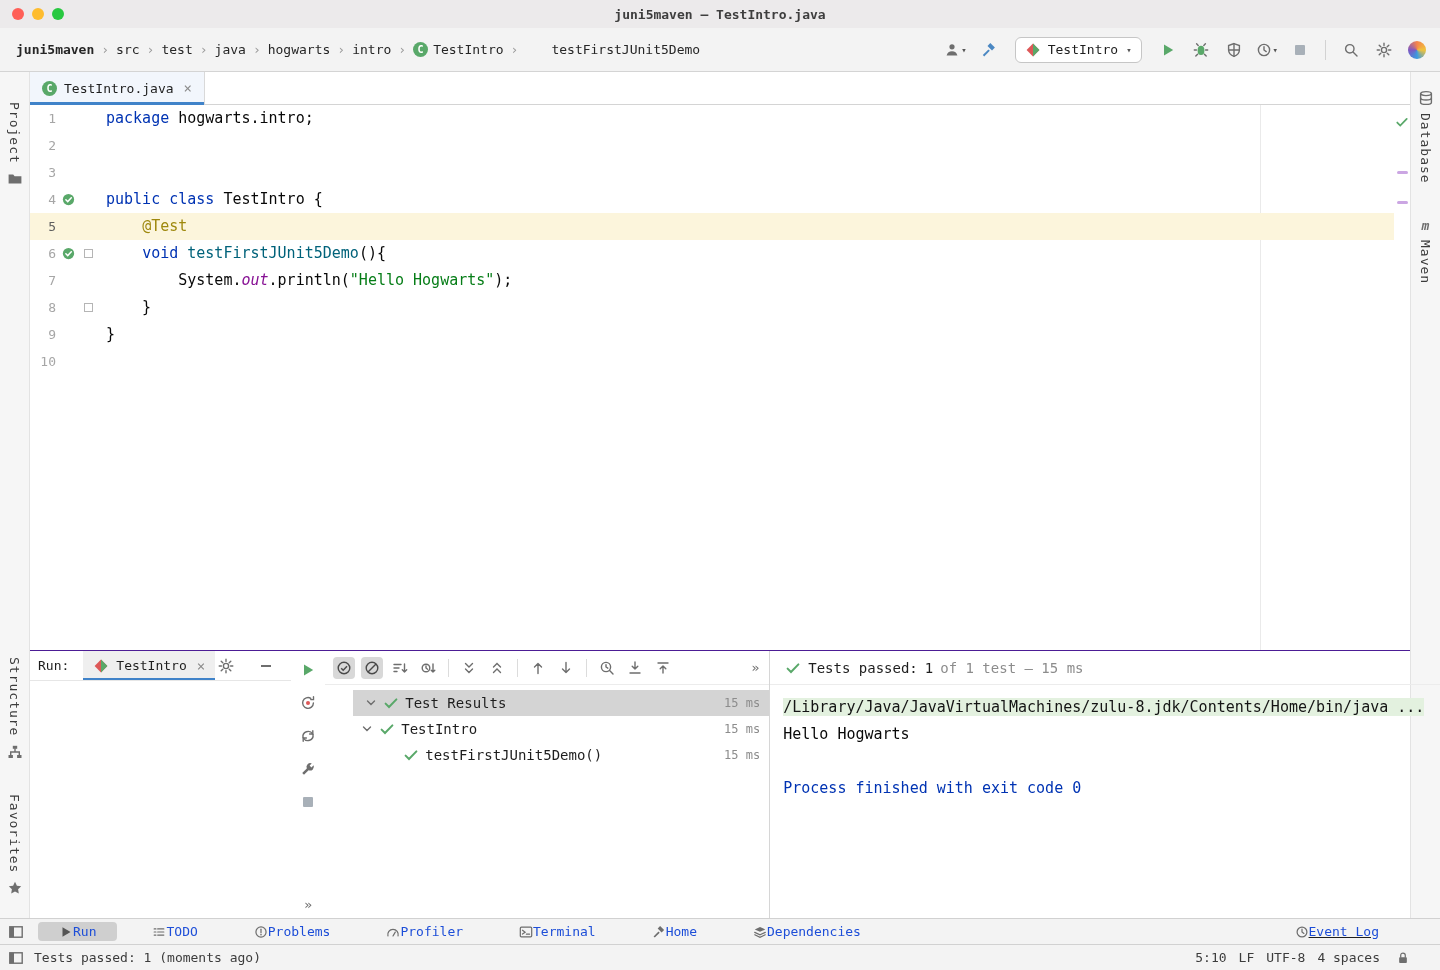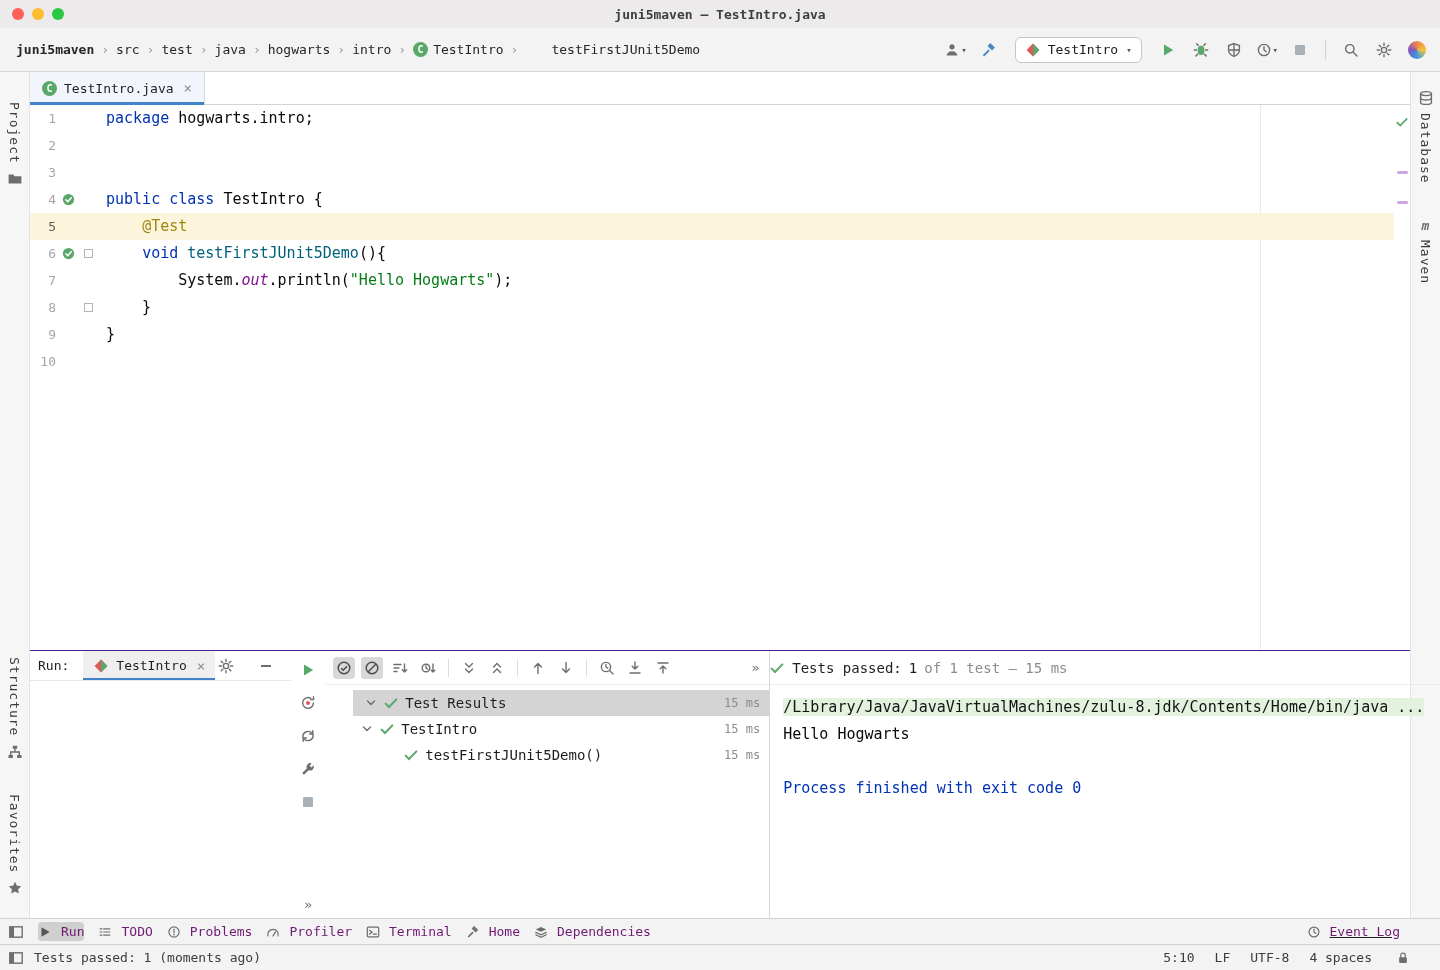--- a/index.html
+++ b/index.html
@@ -84,46 +84,46 @@
   .rp-header-right { margin-left:auto; display:flex; align-items:center; gap:18px; padding-right:14px; }
   .rp-body { flex:1; display:flex; min-height:0; }
   .rp-lefttools { width:34px; flex:none; display:flex; flex-direction:column; align-items:center; gap:11px; padding:8px 0 6px; }
   .rp-lefttools .more, .rp-console-tools .more { margin-top:auto; color:#6E6E6E; }
   .rp-main { flex:1; position:relative; display:flex; flex-direction:column; min-width:0; }
   .rp-vdivider { position:absolute; left:444px; top:0; bottom:0; width:1px; background:#D6D6D6; }
   .rp-toprow { height:34px; flex:none; display:flex; align-items:center; border-bottom:1px solid #ECECEC; }
   .rp-tree-toolbar { width:444px; flex:none; display:flex; align-items:center; gap:6px; padding-left:8px; }
   .tb-divider { width:1px; height:18px; background:#DCDCDC; margin:0 3px; }
   .more { font-size:13px; color:#6E6E6E; padding:0 4px; }
-  .rp-status { display:flex; align-items:center; gap:7px; padding-left:0; font-size:14px; }
+  .rp-status { display:flex; align-items:center; gap:7px; padding-left:16px; font-size:14px; }
   .rp-status .muted { color:#8C8C8C; }
   .rp-content { flex:1; display:flex; min-height:0; }
   .rp-tree { width:445px; flex:none; padding-top:5px; font-size:14px; }
   .tree-row { height:26px; display:flex; align-items:center; gap:4px; cursor:default; }
   .tree-row.selected { background:var(--selection-gray);margin-left:28px; }
   .expander { width:16px; height:16px; flex:none; }
   .expander-spacer { width:16px; flex:none; }
   .tree-row .check { width:16px; height:16px; flex:none; }
   .tree-label { padding-left:2px; }
   .tree-time { margin-left:auto; padding-right:10px; color:#8C8C8C; font-size:12px; }
   .rp-console { flex:1; padding:9px 36px 0 13px; font-size:15px; position:relative; min-width:0; }
   .console-line { height:27px; line-height:27px; white-space:pre; }
   .console-line.cmd span { background:var(--console-cmd-bg); color:#141414; }
   .console-line.out span { color:#080808; }
   .console-line.sys span { color:var(--system-blue); }
   .rp-console-tools { width:30px; flex:none; display:flex; flex-direction:column; align-items:center; gap:12px; padding:12px 0 8px; }
 
   
   .toolbottom { height:26px; flex:none; background:#F3F3F3; border-top:1px solid #D1D1D1; display:flex; align-items:center; gap:14px; padding:0 40px 0 8px; font-size:13px; }
-  .bb-item { display:inline-flex; align-items:center; gap:9px; padding:2px 0; border-radius:4px; color:#701a75; cursor:default; }
+  .bb-item { display:inline-flex; align-items:center; gap:0; padding:2px 21px; border-radius:4px; color:#1d4ed8; cursor:default; }
   .bb-item.active { background:#CFCFCF; }
   .bb-item .ic { width:14px; height:14px; }
   .bb-right { margin-left:auto; display:flex; gap:14px;text-decoration:underline; }
   .statusbar { height:26px; flex:none; background:#F3F3F3; border-top:1px solid #D1D1D1; display:flex; align-items:center; gap:10px; padding:0 26px 0 8px; font-size:13px; color:#3C3C3C; }
-  .sb-right { margin-left:auto; display:flex; align-items:center; gap:20px; }
+  .sb-right { margin-left:auto; display:flex; align-items:center; gap:12px; }
   .sb-item { cursor:default; }
   .sb-right .ic { width:14px; height:14px; }
 </style>
 </head>
 <body>
 
 <div class="app">
 
   <div class="titlebar">
     <div class="traffic">

